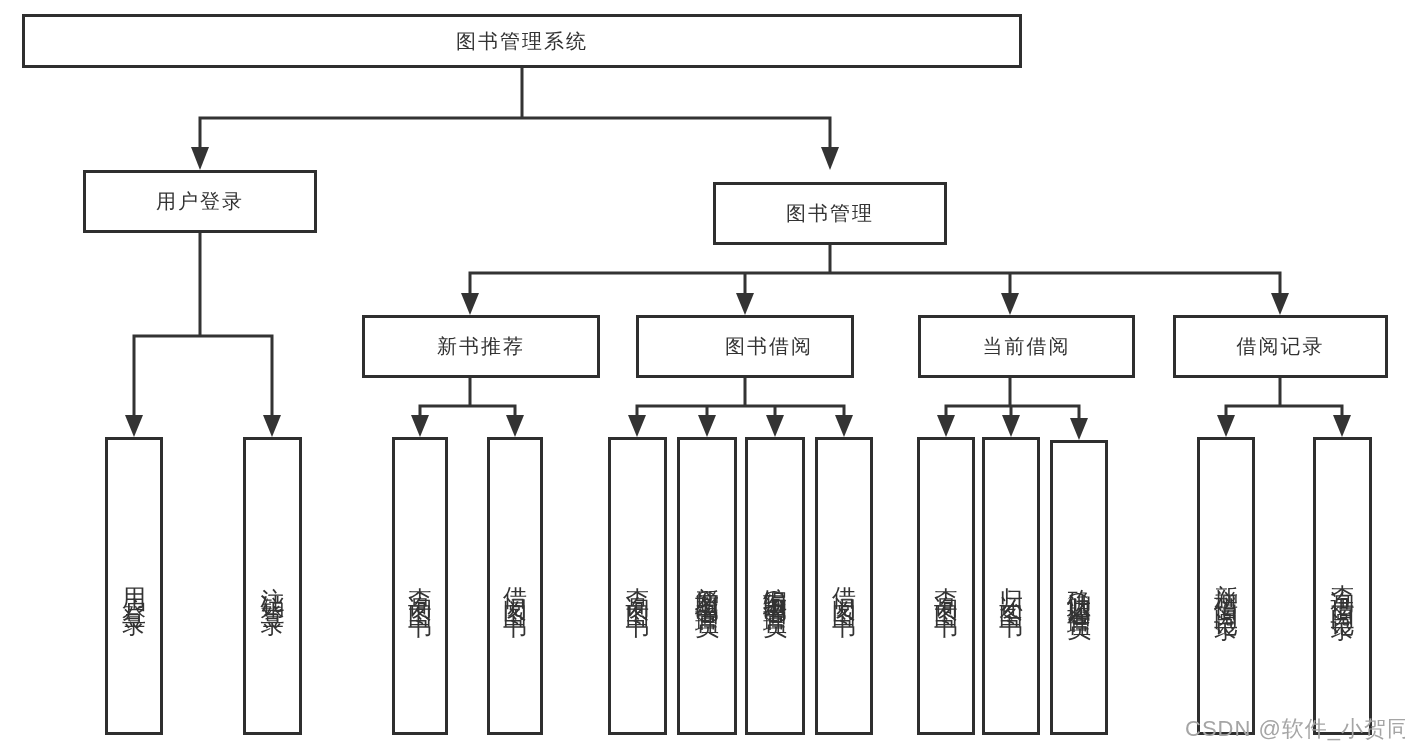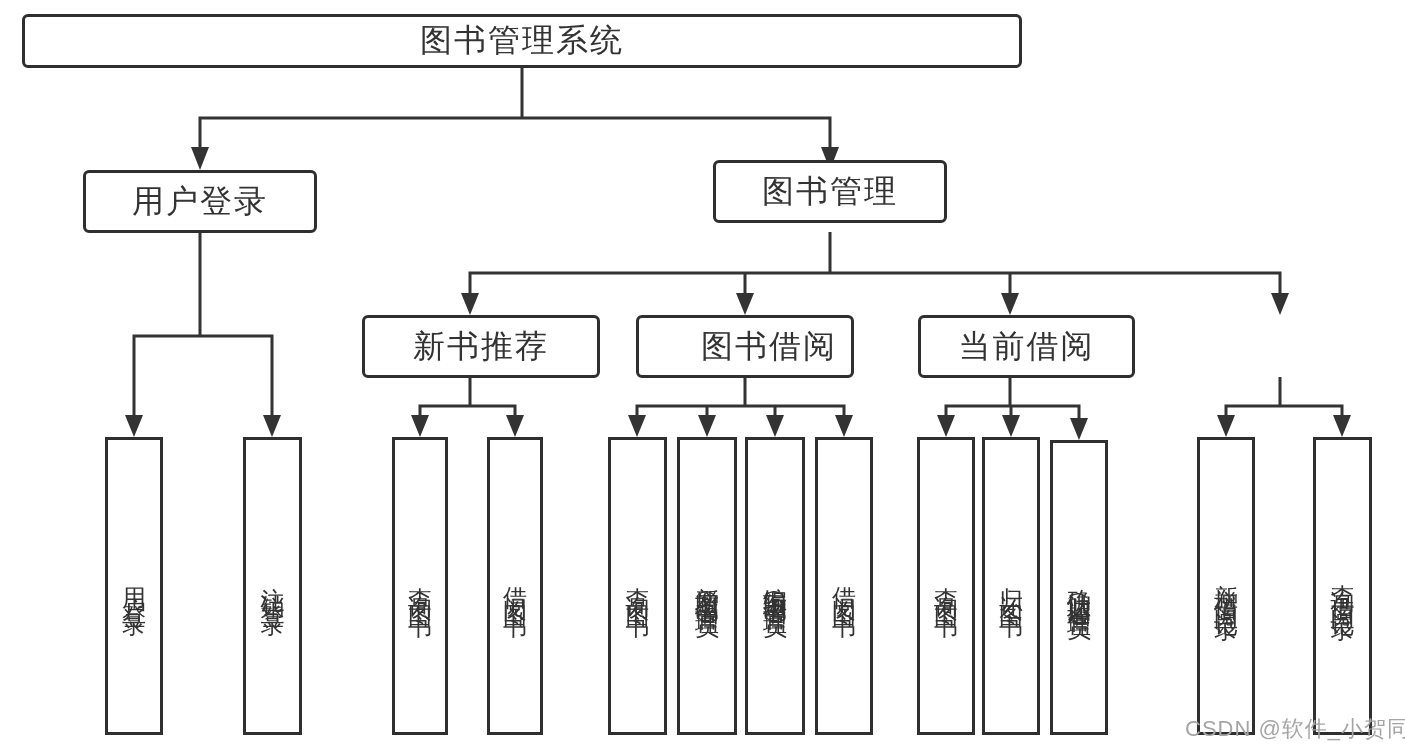--- a/index.html
+++ b/index.html
@@ -22,24 +22,23 @@
     position: absolute;
     box-sizing: border-box;
     background: #ffffff;
     border: 3px solid #2f2f2f;
     display: flex;
     align-items: center;
     justify-content: center;
     z-index: 2;
   }
   .box.h {
-    font-size: 32px;
+    font-size: 20px;
     letter-spacing: 2px;
     white-space: nowrap;
-    border-radius: 6px;
   }
   .box.v {
     writing-mode: vertical-lr;
     text-orientation: mixed;
     font-size: 24px;
     letter-spacing: 9px;
     line-height: 1;
   }
   .box.v.ls7 { letter-spacing: 7px; }
   .box.v.ls4 { letter-spacing: 4px; }
@@ -95,25 +94,26 @@
       <polygon points="1002,415 1020,415 1011,437"></polygon>
       <polygon points="1070,418 1088,418 1079,440"></polygon>
       <polygon points="1217,415 1235,415 1226,437"></polygon>
       <polygon points="1333,415 1351,415 1342,437"></polygon>
     </g>
   </svg>
 
   <div class="box h" style="left:22px; top:14px; width:1000px; height:54px;">图书管理系统</div>
 
   <div class="box h" style="left:83px; top:170px; width:234px; height:63px;">用户登录</div>
-  <div class="box h" style="left:713px; top:160px; width:234px; height:63px;">图书管理</div>
+  <div class="box h" style="left:713px; top:182px; width:234px; height:63px;">图书管理</div>
 
   <div class="box h" style="left:362px; top:315px; width:238px; height:63px;">新书推荐</div>
   <div class="box h" style="left:636px; top:315px; width:218px; height:63px;padding-left:48px;">图书借阅</div>
   <div class="box h" style="left:902px; top:315px; width:217px; height:63px;margin-left:16px;">当前借阅</div>
+  <div class="box h" style="left:1173px; top:315px; width:215px; height:63px;">借阅记录</div>
 
   <div class="box v" style="left:105px; top:437px; width:58px; height:298px;">用户登录</div>
   <div class="box v" style="left:243px; top:437px; width:59px; height:298px;">注销登录</div>
 
   <div class="box v" style="left:392px; top:437px; width:56px; height:298px;">查询图书</div>
   <div class="box v" style="left:487px; top:437px; width:56px; height:298px;">借阅图书</div>
 
   <div class="box v" style="left:608px; top:437px; width:59px; height:298px;">查询图书</div>
   <div class="box v ls4" style="left:677px; top:437px; width:60px; height:298px;">新增图书（管理员）</div>
   <div class="box v ls4" style="left:745px; top:437px; width:60px; height:298px;">编辑图书（管理员）</div>

